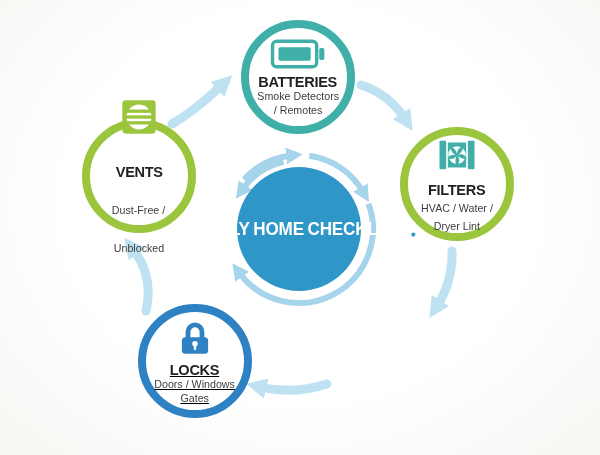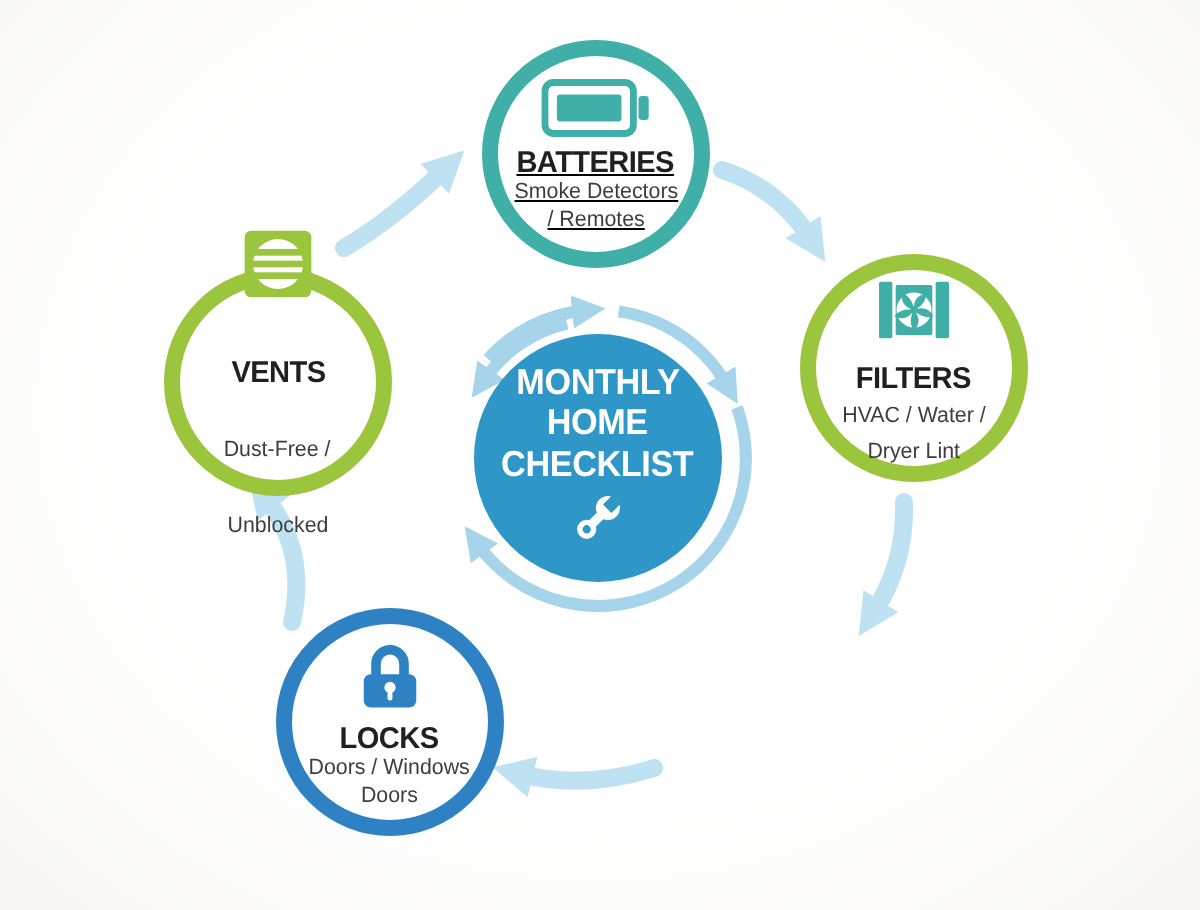--- a/index.html
+++ b/index.html
@@ -16,21 +16,21 @@
     text-align:center;
   }
   .node .icon{display:flex;align-items:center;justify-content:center;margin-bottom:3px;}
   .node-title{
     font-weight:bold;font-size:15px;line-height:1.05;color:#231F20;
     letter-spacing:-0.3px;transform:scaleX(0.97);
   }
   .node-sub{font-size:11px;line-height:1.18;color:#3d3d3d;margin-top:1px;transform:scaleX(0.97);}
   .hub{
     position:absolute;left:237px;top:167px;width:124px;height:124px;border-radius:50%;
-    display:flex;flex-direction:column;align-items:center;justify-content:center;
+    display:flex;flex-direction:row;align-items:center;justify-content:center;
     text-align:center;background:#2F96C8;
   }
   .hub-line{
     color:#ffffff;font-weight:bold;font-size:18px;line-height:1.12;
     letter-spacing:-0.2px;transform:scaleX(0.95);
   }
   .hub .icon{margin-top:4px;}
 </style>
 </head>
 <body>
@@ -73,21 +73,21 @@
           <circle cx="13" cy="6" r="6" fill="#ffffff"></circle>
           <rect x="10" y="0" width="6" height="6.5" fill="#2F96C8"></rect>
           <rect x="10.7" y="9" width="4.6" height="11" rx="2" fill="#ffffff"></rect>
           <circle cx="13" cy="21" r="4.8" fill="#ffffff"></circle>
           <circle cx="13" cy="21" r="2" fill="#2F96C8"></circle>
         </g>
       </svg>
     </span>
   </div>
 
-  <div class="node" style="left: 241px; top: 20px; border-color: rgb(63, 175, 168); text-decoration: underline;">
+  <div class="node" style="left: 241px; top: 20px; border-color: rgb(63, 175, 168);">
     <span class="icon" style="color: rgb(63, 175, 168);">
       <svg width="56" height="34" viewBox="0 0 64 40">
         <rect x="2" y="5" width="52" height="30" rx="5" fill="none" stroke="currentColor" stroke-width="4"></rect>
         <rect x="9" y="12" width="38" height="16" rx="2" fill="currentColor"></rect>
         <rect x="57" y="13" width="6" height="14" rx="2" fill="currentColor"></rect>
       </svg>
     </span>
     <div class="node-title">BATTERIES</div>
     <div class="node-sub">Smoke Detectors</div>
     <div class="node-sub">/ Remotes</div>
@@ -109,35 +109,35 @@
           <circle cx="24" cy="24" r="2.2"></circle>
         </g>
       </svg>
     </span>
     <div class="node-title">FILTERS</div>
     <div class="node-sub">HVAC / Water /</div>
     <div class="node-sub">Dryer Lint</div>
   </div>
 
 
-  <div class="node" style="left: 138px; top: 304px; border-color: rgb(46, 130, 195);">
+  <div class="node" style="left: 138px; top: 304px; border-color: rgb(46, 130, 195); text-decoration: underline;">
     <span class="icon" style="color: rgb(46, 130, 195);">
       <svg width="42" height="42" viewBox="0 0 48 48">
         <path d="M16,24 V17 a8,8 0 0 1 16,0 v7" fill="none" stroke="currentColor" stroke-width="5.5" stroke-linecap="round"></path>
         <rect x="9" y="23" width="30" height="19" rx="4" fill="currentColor"></rect>
         <circle cx="24" cy="30.5" r="3.2" fill="#ffffff"></circle>
         <rect x="22.6" y="31.5" width="2.8" height="6.5" rx="1.3" fill="#ffffff"></rect>
       </svg>
     </span>
     <div class="node-title">LOCKS</div>
     <div class="node-sub">Doors / Windows</div>
-    <div class="node-sub">Doors</div>
+    <div class="node-sub">Gates</div>
   </div>
 
-  <div class="node" style="left: 82px; top: 134px; border-color: rgb(155, 197, 61); gap: 24px;">
+  <div class="node" style="left: 82px; top: 119px; border-color: rgb(155, 197, 61); gap: 24px;">
     <span class="icon" style="color: rgb(155, 197, 61);">
       <svg width="42" height="40" viewBox="0 0 48 48">
         <rect x="4" y="4" width="40" height="40" rx="4" fill="currentColor"></rect>
         <circle cx="24" cy="24" r="15" fill="#ffffff"></circle>
         <g fill="currentColor">
           <rect x="9" y="15" width="30" height="4"></rect>
           <rect x="8" y="22" width="32" height="4"></rect>
           <rect x="9" y="29" width="30" height="4"></rect>
         </g>
       </svg>

